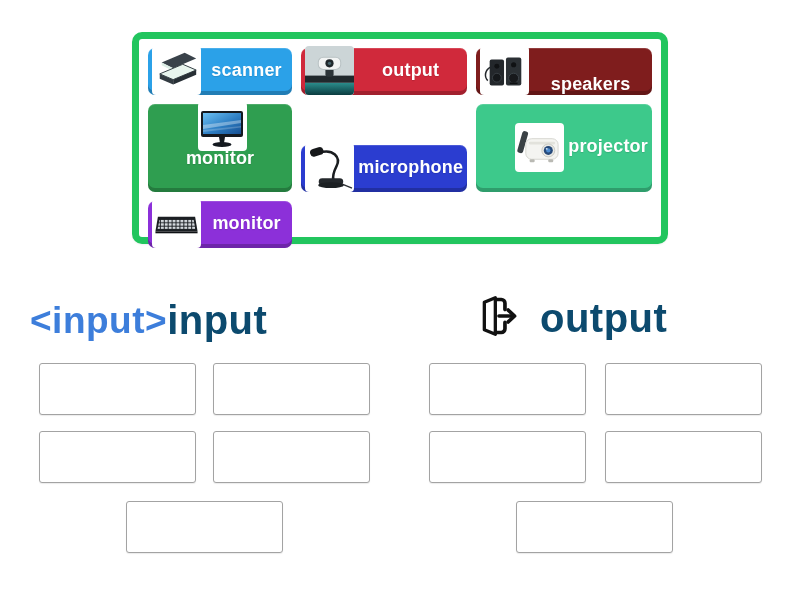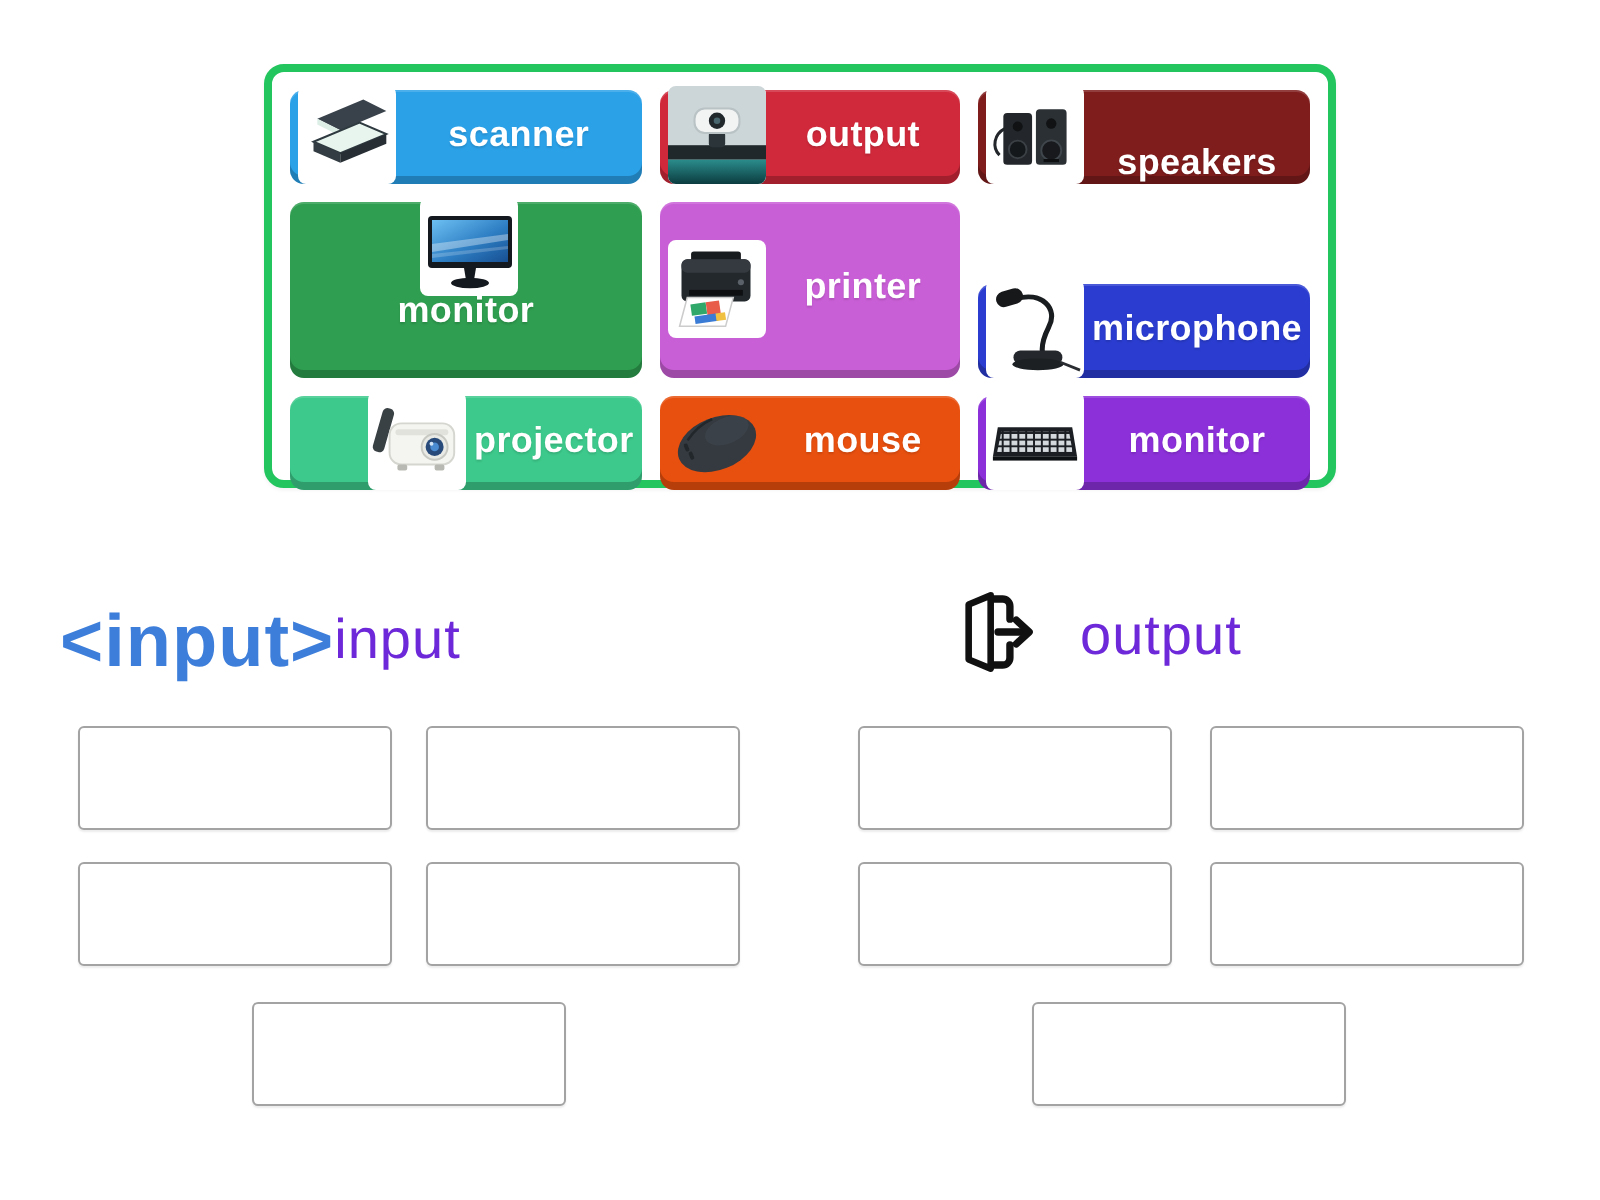--- a/index.html
+++ b/index.html
@@ -4,21 +4,21 @@
 <style>
   html,body{margin:0;padding:0;}
   body{
     width:800px;height:600px;position:relative;background:#ffffff;
     font-family:"Liberation Sans", sans-serif;overflow:hidden;
   }
 
   
   .bank{
     position:absolute;left:132px;top:32px;width:536px;height:212px;
-    box-sizing:border-box;border:4px solid #22c55e;border-radius:10px;
+    box-sizing:border-box;border:7px solid #22c55e;border-radius:10px;
     background:#fff;padding:9px;
     display:grid;grid-template-columns:repeat(3,1fr);grid-template-rows:repeat(3,1fr);gap:9px;
     box-shadow:0 1px 2px rgba(0,0,0,.06);
   }
   .tile{
     border-radius:7px;display:flex;align-items:center;
     box-shadow:inset 0 -4px 0 rgba(0,0,0,.22), inset 0 1px 0 rgba(255,255,255,.15);
     cursor:grab;position:relative;
   }
   .tile-img{
@@ -35,21 +35,21 @@
   }
 
   
   .group-header{position:absolute;display:flex;align-items:center;height:56px;}
   .group-header.input{left:30px;top:292px;width:314px;}
   .group-header.output{left:477px;top:290px;width:266px;gap:19px;}
   .badge-code{
     font-size:37px;font-weight:700;letter-spacing:.5px;line-height:1;
     font-family:"Liberation Sans", sans-serif;
   }
-  .group-title{font-size:28px;font-weight:400;color:#6d28d9;letter-spacing:.5px;line-height:1;}
+  .group-title{font-size:40px;font-weight:700;color:#0c4a6e;letter-spacing:.5px;line-height:1;}
   .export-icon{width:44px;height:54px;}
 
   
   .slot{
     position:absolute;width:157px;height:52px;box-sizing:border-box;
     background:#fff;border:1px solid #a3a3a3;border-radius:3px;
     box-shadow:0 1px 1px rgba(0,0,0,.08);
   }
   .slot.l1{left:39px;top:363px;}  .slot.l2{left:213px;top:363px;}
   .slot.l3{left:39px;top:431px;}  .slot.l4{left:213px;top:431px;}
@@ -127,37 +127,20 @@
         <rect x="5" y="10" width="38" height="21" fill="url(#mscr)"></rect>
         <polygon points="5,22 43,17 43,20 5,26" fill="#ffffff" opacity=".35"></polygon>
         <polygon points="5,27 43,23 43,24.5 5,29" fill="#ffffff" opacity=".2"></polygon>
         <polygon points="21,34 27,34 26,40 22,40" fill="#14191f"></polygon>
         <ellipse cx="24" cy="41.5" rx="9.5" ry="2.6" fill="#14191f"></ellipse>
       </svg>
     </span>
     <span class="tile-label">monitor</span>
   </div>
 
-  <div class="tile" style="background-color: rgb(201, 95, 214);">
-    <span class="tile-img">
-      <svg width="46" height="46" viewBox="0 0 48 48">
-        <rect x="11" y="5" width="26" height="6" rx="1.5" fill="#181c1f"></rect>
-        <rect x="6" y="9" width="36" height="22" rx="3" fill="#23282c"></rect>
-        <rect x="6" y="9" width="36" height="7" rx="3" fill="#343a40"></rect>
-        <circle cx="37" cy="21" r="1.6" fill="#5a6168"></circle>
-        <rect x="10" y="25" width="28" height="3" fill="#0d0f11"></rect>
-        <polygon points="9,29 33,29 29,44 5,44" fill="#ffffff" stroke="#cccccc" stroke-width="0.8"></polygon>
-        <rect x="11" y="32" width="8" height="6" fill="#2fa86a" transform="rotate(-8 15 35)"></rect>
-        <rect x="19" y="31" width="7" height="7" fill="#e85c4a" transform="rotate(-8 22 34)"></rect>
-        <rect x="13" y="38" width="12" height="4" fill="#3a7bd5" transform="rotate(-8 19 40)"></rect>
-        <rect x="24" y="37" width="5" height="4" fill="#f0c040" transform="rotate(-8 26 39)"></rect>
-      </svg>
-    </span>
-    <span class="tile-label">printer</span>
-  </div>
 
   <div class="tile" style="background-color: rgb(43, 61, 208); margin-top: 41px;">
     <span class="tile-img">
       <svg width="47" height="47" viewBox="0 0 48 48">
         <path d="M13 9 C28 4 36 14 31 23 C28 29 27 33 28 37" stroke="#1a1d20" stroke-width="2.6" fill="none"></path>
         <rect x="4" y="4" width="14" height="8" rx="4" fill="#16181a" transform="rotate(-16 11 8)"></rect>
         <rect x="13" y="35" width="25" height="7" rx="3.5" fill="#24282c"></rect>
         <ellipse cx="25.5" cy="42" rx="13" ry="3" fill="#1c2023"></ellipse>
         <path d="M37 41 L47 45" stroke="#2a2e32" stroke-width="1.4" fill="none"></path>
       </svg>
@@ -175,32 +158,20 @@
         <circle cx="33" cy="27" r="4.6" fill="#274a7a"></circle>
         <circle cx="33" cy="27" r="2.2" fill="#4a8ad0"></circle>
         <circle cx="31.4" cy="25.4" r="1" fill="#cfe2f6"></circle>
         <rect x="14" y="36" width="5" height="3" rx="1" fill="#b9b9b3"></rect>
         <rect x="33" y="36" width="5" height="3" rx="1" fill="#b9b9b3"></rect>
       </svg>
     </span>
     <span class="tile-label">projector</span>
   </div>
 
-  <div class="tile" style="background-color: rgb(232, 80, 15);">
-    <span class="tile-img no-bg">
-      <svg width="56" height="48" viewBox="0 0 60 50">
-        <ellipse cx="30" cy="26" rx="25" ry="16" fill="#343a40" transform="rotate(-22 30 26)"></ellipse>
-        <ellipse cx="36" cy="18" rx="14" ry="8" fill="#3e454c" opacity=".7" transform="rotate(-22 36 18)"></ellipse>
-        <path d="M12 24 Q18 15 27 11" stroke="#22272b" stroke-width="1.6" fill="none"></path>
-        <rect x="10" y="26" width="2.4" height="5" rx="1" fill="#22272b" transform="rotate(-22 11 28)"></rect>
-        <rect x="13" y="31" width="2.4" height="5" rx="1" fill="#22272b" transform="rotate(-22 14 33)"></rect>
-      </svg>
-    </span>
-    <span class="tile-label">mouse</span>
-  </div>
 
   <div class="tile" style="background-color: rgb(140, 48, 217);">
     <span class="tile-img">
       <svg width="47" height="47" viewBox="0 0 48 48">
         <defs>
           <pattern id="keys" width="4" height="3.4" patternUnits="userSpaceOnUse">
             <rect width="3" height="2.4" fill="#d4d9dd"></rect>
           </pattern>
         </defs>
         <polygon points="5,17 43,17 45.5,32 2.5,32" fill="#1b1f23"></polygon>

